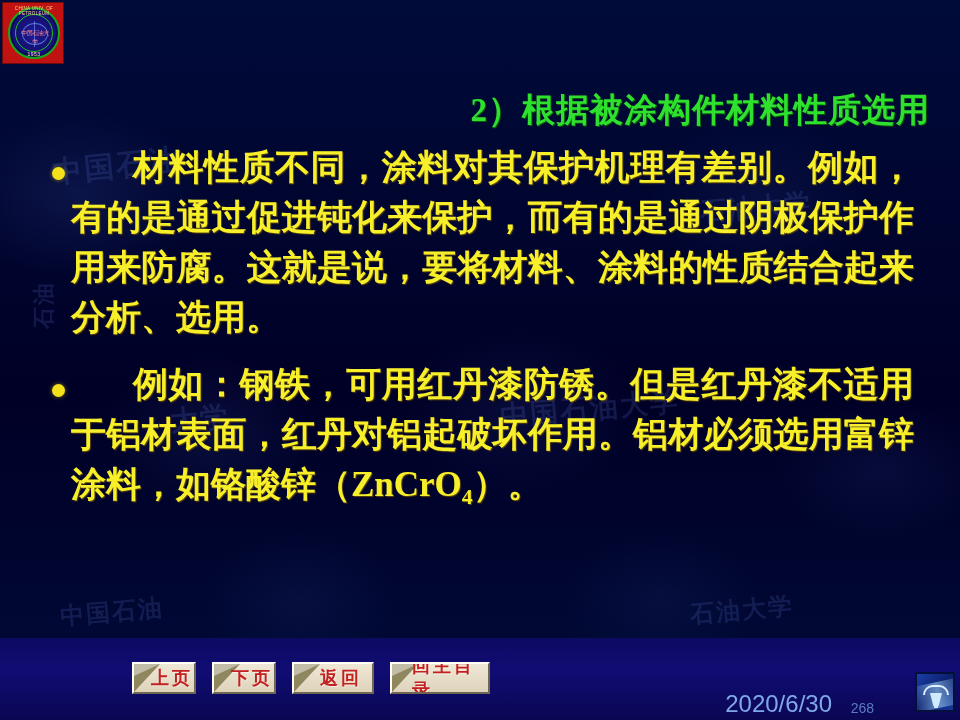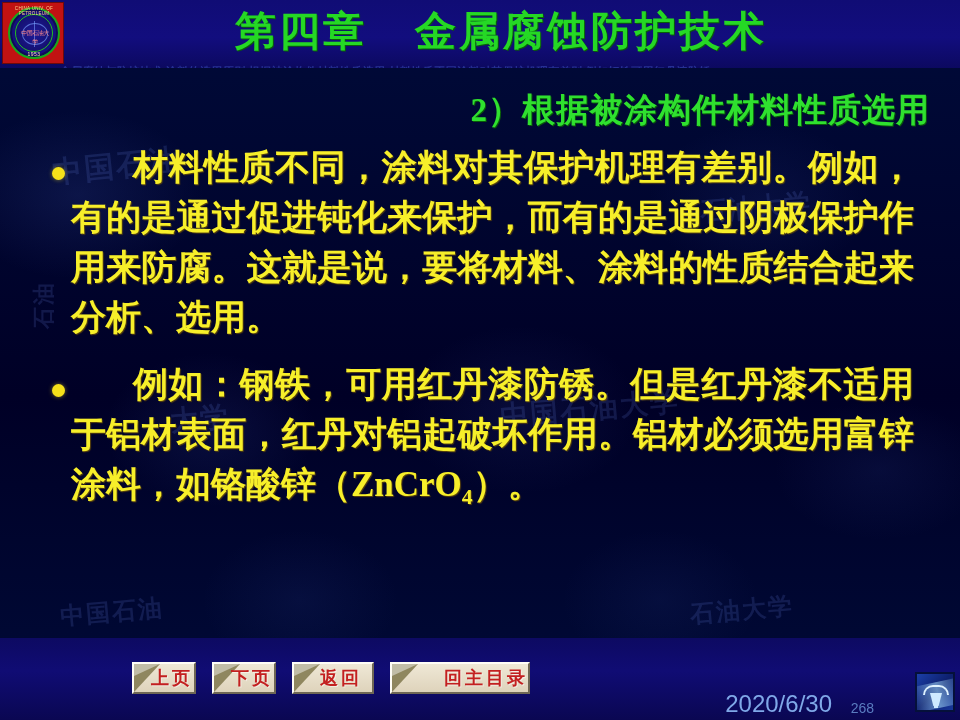--- a/index.html
+++ b/index.html
@@ -184,21 +184,21 @@
     position:relative; z-index:2;
     color:#c32020;
     font-family:"Liberation Serif", serif;
     font-weight:bold;
     font-size:18px;
     letter-spacing:3px;
     text-shadow:1px 1px 0 rgba(255,255,255,.5);
   }
   .w-sm { width:64px; }
   .w-md { width:82px; }
-  .w-lg { width:140px;justify-content:flex-end; }
+  .w-lg { width:100px; }
   .w-md span, .w-sm span { padding-left:16px; }
   .w-lg span { padding-left:20px; }
 
   #footer-date {
     position:absolute; right:128px; bottom:2px;
     color:#7fa8e8;
     font-size:24px;
     letter-spacing:0px;
   }
   #footer-page {
@@ -243,28 +243,20 @@
 <div id="slide">
 
   <div class="wm" style="left:52px; top:146px; font-size:30px; transform:rotate(-6deg);">中国石油</div>
   <div class="wm" style="left:170px; top:400px; font-size:28px; transform:rotate(-5deg);">大学</div>
   <div class="wm" style="left:500px; top:390px; font-size:28px; transform:rotate(-5deg);">中国石油大学</div>
   <div class="wm" style="left:700px; top:190px; font-size:26px; transform:rotate(-5deg);">石油大学</div>
   <div class="wm" style="left:60px; top:596px; font-size:24px; transform:rotate(-5deg);">中国石油</div>
   <div class="wm" style="left:690px; top:594px; font-size:24px; transform:rotate(-5deg);">石油大学</div>
   <div class="wm" style="left:20px; top:290px; font-size:22px; transform:rotate(-90deg);">石油</div>
 
-  <div id="header">
-    <div id="header-title">
-      <span>第四章</span>
-      <span class="gap"></span>
-      <span>金属腐蚀防护技术</span>
-    </div>
-    <div class="band" id="band-top">金属腐蚀与防护技术 涂料的选用原则 根据被涂构件材料性质选用 材料性质不同涂料对其保护机理有差别 例如钢铁可用红丹漆防锈[1/1]</div>
-  </div>
 
   <div id="logo">
     <div class="ring-outer"></div>
     <div class="ring-inner">
       <div class="globe-l"></div>
       <div class="globe-v"></div>
       <div class="cn">中国石油大学</div>
     </div>
     <div class="arctext">CHINA UNIV. OF PETROLEUM</div>
     <div class="year">1953</div>

